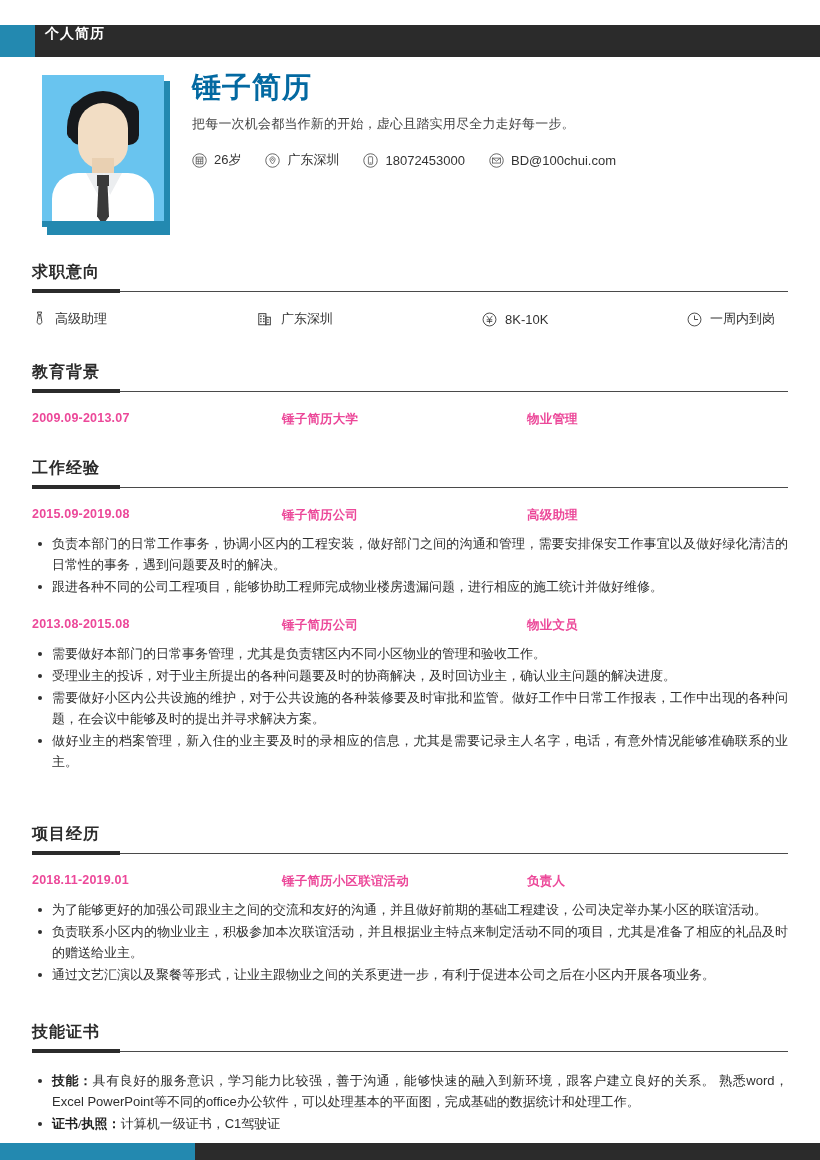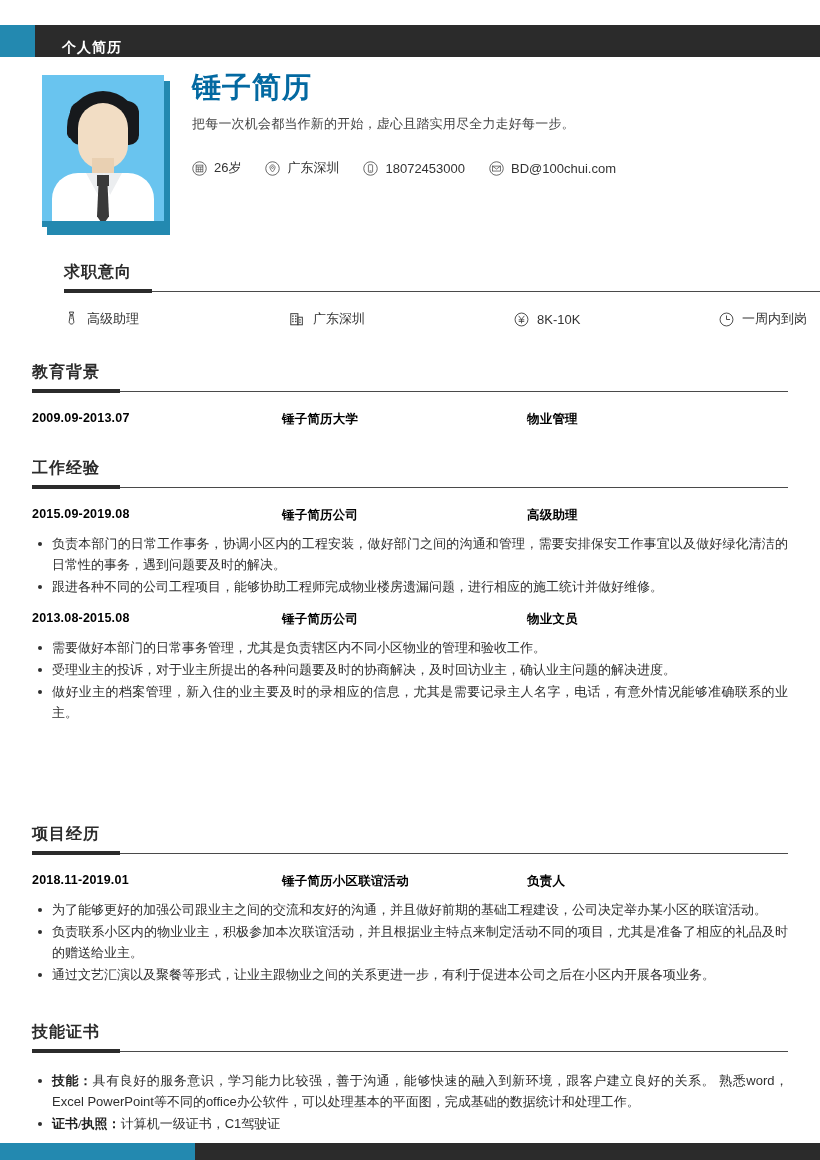--- a/index.html
+++ b/index.html
@@ -27,22 +27,21 @@
     align-items: stretch;
   }
   .banner-accent {
     width: 35px;
     background: #2389b0;
   }
   .banner-bar {
     flex: 1;
     background: #2b2b2b;
     display: flex;
-    align-items: flex-end;
-    padding-left: 17px;
+    align-items: flex-start;
   }
   .banner-title {
     color: #ffffff;
     font-size: 14px;
     font-weight: bold;
     letter-spacing: 1px;
     padding-left: 10px;
   }
 
   
@@ -189,21 +188,21 @@
     margin: 0;
     letter-spacing: 1px;
   }
   .tagline {
     margin-top: 13px;
     font-size: 13px;
     color: #444444;
     letter-spacing: 0.2px;
   }
   .contacts {
-    margin-top: 26px;
+    margin-top: 18px;
     display: flex;
     align-items: center;
   }
   .contact-item {
     display: flex;
     align-items: center;
     margin-right: 24px;
     font-size: 13px;
     color: #333333;
     white-space: nowrap;
@@ -245,21 +244,21 @@
     color: #333333;
     white-space: nowrap;
   }
   .obj-item .ico { margin-right: 8px; display: inline-flex; }
 
   
   .entry-head {
     display: flex;
     font-size: 12.5px;
     font-weight: bold;
-    color: #000000;
+    color: #ec4899;
     letter-spacing: 0.2px;
   }
   .eh-date { width: 250px; }
   .eh-org  { width: 245px; }
   .eh-role { flex: 1; }
 
   ul.bullets {
     margin: 9px 0 0 0;
     padding: 0 0 0 18px;
     list-style: none;
@@ -378,21 +377,21 @@
             <path d="M4.8 6.8 L10 10.8 L15.2 6.8" fill="none" stroke="#4a4a4a" stroke-width="1"></path>
           </svg>
         </span>
         <span>BD@100chui.com</span>
       </div>
 
     </div>
   </div>
 </div>
 
-<div class="section" style="top:262px;margin-left:32px;">
+<div class="section" style="top:262px;">
   <div class="sec-head">
     <span class="sec-title">求职意向</span>
     <div class="sec-rule-thin"></div>
     <div class="sec-rule-thick" style="width:88px;"></div>
   </div>
 
   <div class="objective-row">
     <div class="obj-item" style="width:225px;">
       <span class="ico">
         <svg width="15" height="16" viewBox="0 0 16 18">
@@ -473,29 +472,30 @@
       <span class="eh-date">2015.09-2019.08</span>
       <span class="eh-org">锤子简历公司</span>
       <span class="eh-role">高级助理</span>
     </div>
     <ul class="bullets">
       <li>负责本部门的日常工作事务，协调小区内的工程安装，做好部门之间的沟通和管理，需要安排保安工作事宜以及做好绿化清洁的日常性的事务，遇到问题要及时的解决。</li>
       <li>跟进各种不同的公司工程项目，能够协助工程师完成物业楼房遗漏问题，进行相应的施工统计并做好维修。</li>
     </ul>
   </div>
 
-  <div style="margin-top:14px;">
+  <div style="margin-top:20px;">
     <div class="entry-head">
       <span class="eh-date">2013.08-2015.08</span>
       <span class="eh-org">锤子简历公司</span>
       <span class="eh-role">物业文员</span>
     </div>
     <ul class="bullets">
       <li>需要做好本部门的日常事务管理，尤其是负责辖区内不同小区物业的管理和验收工作。</li>
       <li>受理业主的投诉，对于业主所提出的各种问题要及时的协商解决，及时回访业主，确认业主问题的解决进度。</li>
+      <li>需要做好小区内公共设施的维护，对于公共设施的各种装修要及时审批和监管。做好工作中日常工作报表，工作中出现的各种问题，在会议中能够及时的提出并寻求解决方案。</li>
       <li>做好业主的档案管理，新入住的业主要及时的录相应的信息，尤其是需要记录主人名字，电话，有意外情况能够准确联系的业主。</li>
     </ul>
   </div>
 </div>
 
 <div class="section" style="top:824px;">
   <div class="sec-head">
     <span class="sec-title">项目经历</span>
     <div class="sec-rule-thin"></div>
     <div class="sec-rule-thick" style="width:88px;"></div>

